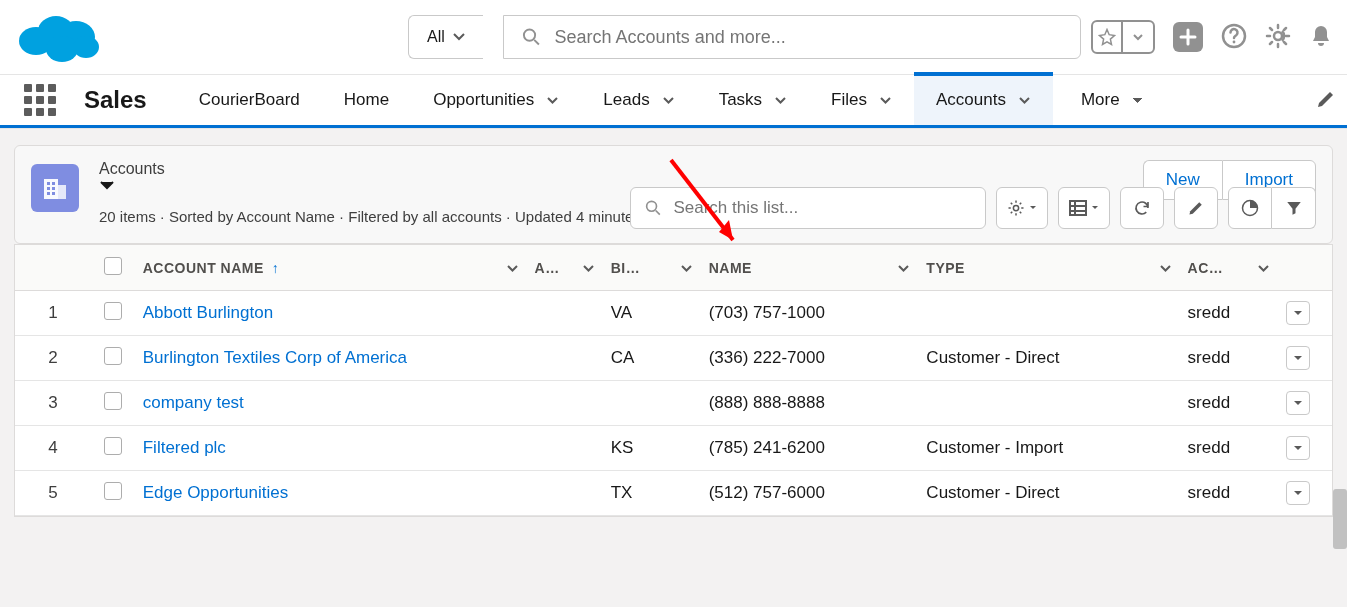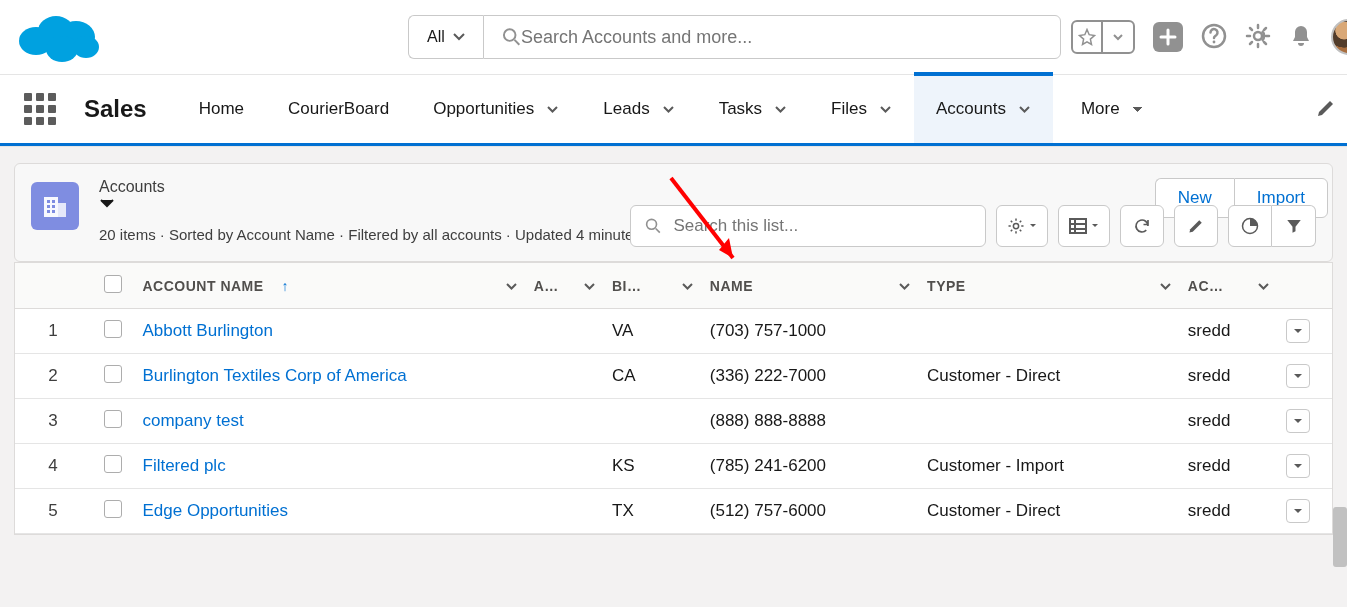--- a/index.html
+++ b/index.html
@@ -3,71 +3,71 @@
 <meta charset="utf-8">
 <style>
   * { box-sizing: border-box; margin: 0; padding: 0; }
   body { font-family: "Salesforce Sans", Arial, sans-serif; font-size: 14px; color: #181818; background: #fff; width: 1347px; height: 607px; overflow: hidden; position: relative; }
 
   
   .top-bar { display: flex; align-items: center; height: 74px; padding: 0 16px; gap: 10px; }
   .cloud-logo svg { display: block; }
   .global-search-wrap { display: flex; align-items: center; margin-left: 250px; padding-left: 44px; }
   .scope-select { display:flex; align-items:center; gap:8px; height:44px; padding:0 18px; border:1px solid #c9c9c9; border-right:none; border-top-left-radius:6px; border-bottom-left-radius:6px; font-size:16px; background:#fff;}
-  .global-search { display:flex; align-items:center; height:44px; width:578px; padding:0 18px; border:1px solid #c9c9c9; border-top-right-radius:6px; border-bottom-right-radius:6px; background:#fff;}
+  .global-search { display:flex; align-items:center; gap:14px; height:44px; width:578px; padding:0 18px; border:1px solid #c9c9c9; border-top-right-radius:6px; border-bottom-right-radius:6px; background:#fff;margin-left:20px;}
   .global-search input { border:none; outline:none; font-size:18px; width:100%; color:#666; }
   .top-icons { margin-left:auto; display:flex; align-items:center; gap:18px; }
   .fav-split { display:flex; align-items:center; border:2px solid #919191; border-radius:6px; height:34px;}
   .fav-split .part{ display:flex; align-items:center; justify-content:center; width:30px; height:100%;}
   .fav-split .part:first-child{border-right:2px solid #919191;}
   .plus-btn { width:30px; height:30px; background:#919191; border-radius:6px; display:flex; align-items:center; justify-content:center;}
   .hdr-icon { color:#919191; }
   .avatar { width:36px; height:36px; border-radius:50%; background: radial-gradient(circle at 35% 30%, #d9a877 0%, #d9a877 28%, #523c2a 30%, #523c2a 55%, #a96e3e 56%, #a96e3e 100%); border:2px solid #c0c0c0;}
 
   
-  .nav-bar { display:flex; align-items:center; height:72px; border-top:1px solid #e5e5e5; border-bottom:3px solid #0070d2; padding:0 10px 0 24px;}
+  .nav-bar { display:flex; align-items:center; height:54px; border-top:1px solid #e5e5e5; border-bottom:3px solid #0070d2; padding:0 10px 0 24px;}
   .waffle { display:grid; grid-template-columns:repeat(3,8px); grid-template-rows:repeat(3,8px); gap:4px; }
   .waffle span{background:#5c5c5c; border-radius:1px;}
   .app-name { font-size:24px; font-weight:600; margin-left:28px; margin-right:30px;}
   .nav-items { display:flex; align-items:stretch; height:100%;}
   .nav-item { display:flex; align-items:center; gap:12px; padding:0 22px; font-size:17px; color:#181818; height:100%; position:relative;}
   .nav-item.active { background:#eef4fb;}
   .nav-item.active::before{content:""; position:absolute; top:-3px; left:0; right:0; height:4px; background:#0070d2;}
   .nav-chev svg{display:block;}
   .more-item{ margin-left:6px;}
   .pencil-right{ margin-left:auto; color:#5a5a5a;}
 
   
   .page { background:#f3f2f2; border-top:1px solid #e5e5e5; height:calc(607px - 74px - 54px); overflow:hidden; position:relative;}
   .list-header-card{ margin:16px 14px 0 14px; border:1px solid #dddbda; border-radius:6px; background:#f8f8f8; padding:14px 16px 14px 16px; display:flex; gap:20px; position:relative;}
   .entity-icon{ width:48px; height:48px; border-radius:6px; background:#7f8de1; display:flex; align-items:center; justify-content:center; flex-shrink:0; margin-top:4px;}
   .header-texts{ display:flex; flex-direction:column; gap:2px;}
   .obj-label{ font-size:16px; color:#3e3e3e;}
   .listname-row{ display:flex; align-items:center; gap:14px;}
   .list-name{ font-size:26px; font-weight:700;}
   .meta-line{ font-size:15px; color:#3e3e3e; margin-top:12px; line-height:1.6;}
-  .action-buttons{ position:absolute; right:4px; top:14px; display:flex;}
+  .action-buttons{ position:absolute; right:16px; top:14px; display:flex;}
   .action-buttons button{ height:40px; padding:0 22px; background:#fff; border:1px solid #c9c9c9; font-size:17px; color:#0070d2; cursor:pointer;}
   .action-buttons button:first-child{border-top-left-radius:6px;border-bottom-left-radius:6px;}
   .action-buttons button:last-child{border-top-right-radius:6px;border-bottom-right-radius:6px;}
   .action-buttons button:not(:last-child){border-right:none;}
   .list-controls{ position:absolute; right:16px; bottom:14px; display:flex; gap:10px; align-items:center;}
   .list-search{ display:flex; align-items:center; gap:12px; height:42px; width:356px; background:#fff; border:1px solid #c9c9c9; border-radius:6px; padding:0 14px;}
   .list-search input{ border:none; outline:none; font-size:17px; width:100%; color:#666;}
   .ctrl-btn{ height:42px; min-width:44px; background:#fff; border:1px solid #c9c9c9; border-radius:6px; display:flex; align-items:center; justify-content:center; gap:4px; padding:0 10px; color:#5a5a5a;}
   .ctrl-group{ display:flex;}
   .ctrl-group .ctrl-btn{ border-radius:0;}
   .ctrl-group .ctrl-btn:first-child{border-top-left-radius:6px;border-bottom-left-radius:6px;}
   .ctrl-group .ctrl-btn:last-child{border-top-right-radius:6px;border-bottom-right-radius:6px; border-left:none;}
 
   
   .table-wrap{ margin:0 14px; border:1px solid #dddbda; border-top:none; background:#fff; overflow-x:auto;}
   table{ border-collapse:collapse; width:100%;}
   thead th{ background:#fafaf9; border-bottom:1px solid #dddbda; border-top:1px solid #dddbda; text-align:left; padding:12px 8px; font-size:14px; color:#514f4d; font-weight:600; letter-spacing:0.5px; white-space:nowrap;}
-  thead th .th-inner{display:flex; align-items:center; gap:18px;}
+  thead th .th-inner{display:flex; align-items:center; gap:8px;}
   .sort-arrow{color:#0070d2; font-weight:bold;}
   tbody td{ border-bottom:1px solid #e5e5e5; padding:10px 8px; font-size:17px; white-space:nowrap;}
   tbody td.rownum{ text-align:center; color:#3e3e3e; width:70px;}
   tbody td.cb, thead th.cb{ width:40px; text-align:center;}
   .checkbox{ width:18px; height:18px; border:1.5px solid #adadad; border-radius:3px; display:inline-block; background:#fff;}
   .link{ color:#0070d2; }
   .row-action{ width:24px; height:24px; border:1px solid #c9c9c9; border-radius:4px; display:inline-flex; align-items:center; justify-content:center; background:#fff;}
   .col-chev{ color:#5a5a5a;}
 
   
@@ -150,24 +150,24 @@
       <span></span>
       <span></span>
       <span></span>
       <span></span>
       <span></span>
       <span></span>
     </div>
   <div class="app-name">Sales</div>
   <div class="nav-items" id="nav-items">
       <div class="nav-item">
+        <span>CourierBoard</span>
+      </div>
+      <div class="nav-item">
         <span>Home</span>
-      </div>
-      <div class="nav-item">
-        <span>CourierBoard</span>
       </div>
       <div class="nav-item">
         <span>Opportunities</span>
         <span class="nav-chev">
           <svg width="13" height="9" viewBox="0 0 13 9">
             <path d="M2 2l4.5 4.5L11 2" stroke="#5a5a5a" stroke-width="2" fill="none"></path>
           </svg>
         </span>
       </div>
       <div class="nav-item">

